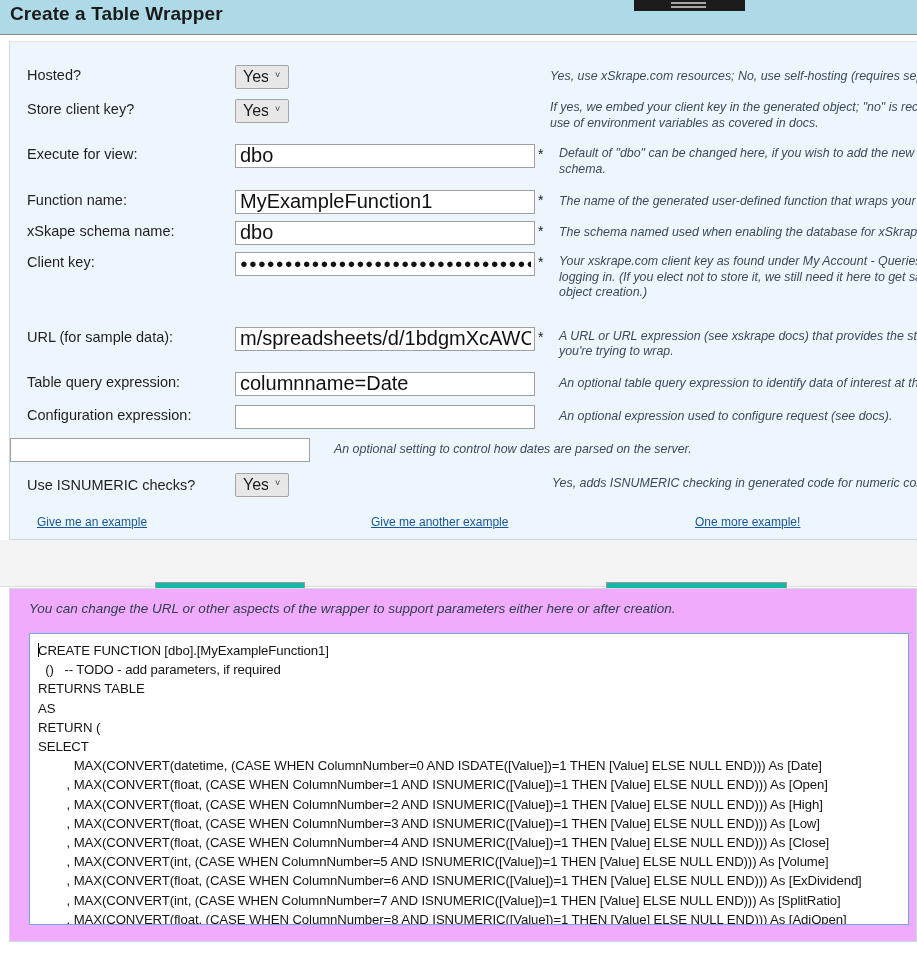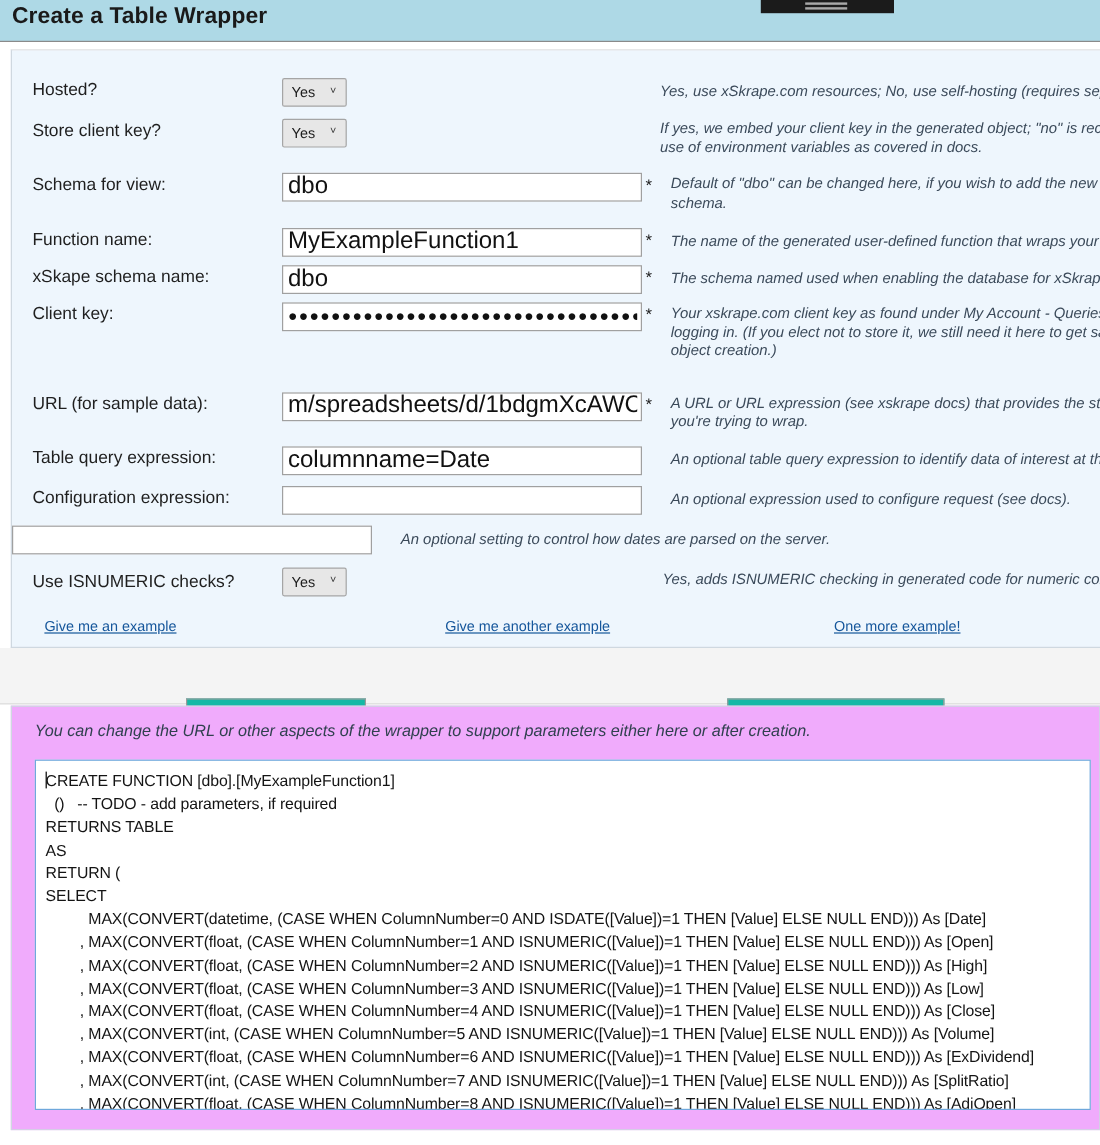--- a/index.html
+++ b/index.html
@@ -81,21 +81,21 @@
   }
   .ctl { width: 312px; flex: none; position: relative; }
 
   select.dd {
     -webkit-appearance: none;
     appearance: none;
     background: #e7e7e7;
     border: 1px solid #a5a5a5;
     border-radius: 2px;
     font-family: "Liberation Sans", sans-serif;
-    font-size: 12px;
+    font-size: 16px;
     color: #1b1b1b;
     padding: 1px 20px 2px 7px;
     width: 54px;
     height: 24px;
     line-height: 20px;
     box-sizing: border-box;
   }
   .dd-wrap { position: relative; display: inline-block; }
   .dd-chev {
     position: absolute; right: 7px; top: 7px;
@@ -306,21 +306,21 @@
               <option>No</option>
             </select>
             <span class="dd-chev">˅</span>
           </span>
         </div>
         <div class="hint">If yes, we embed your client key in the generated object; "no" is recommended for security purposes but requires either setting or
 use of environment variables as covered in docs.</div>
       </div>
 
       <div class="row r-schema">
-        <div class="lbl">Schema for view:</div>
+        <div class="lbl">Execute for view:</div>
         <div class="ctl">
           <input class="tf" type="text" value="dbo" style="">
           <span class="star">*</span>
         </div>
         <div class="hint">Default of "dbo" can be changed here, if you wish to add the new object to a different
 schema.</div>
       </div>
 
       <div class="row r-func">
         <div class="lbl">Function name:</div>

